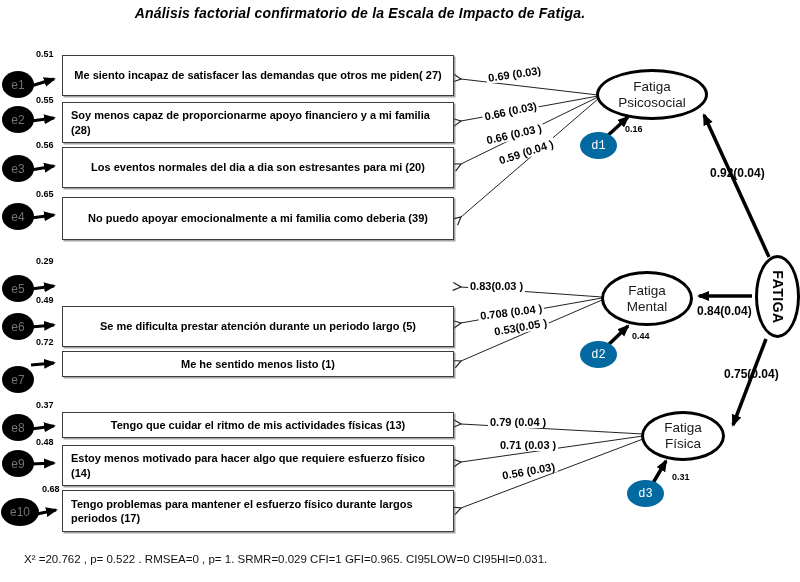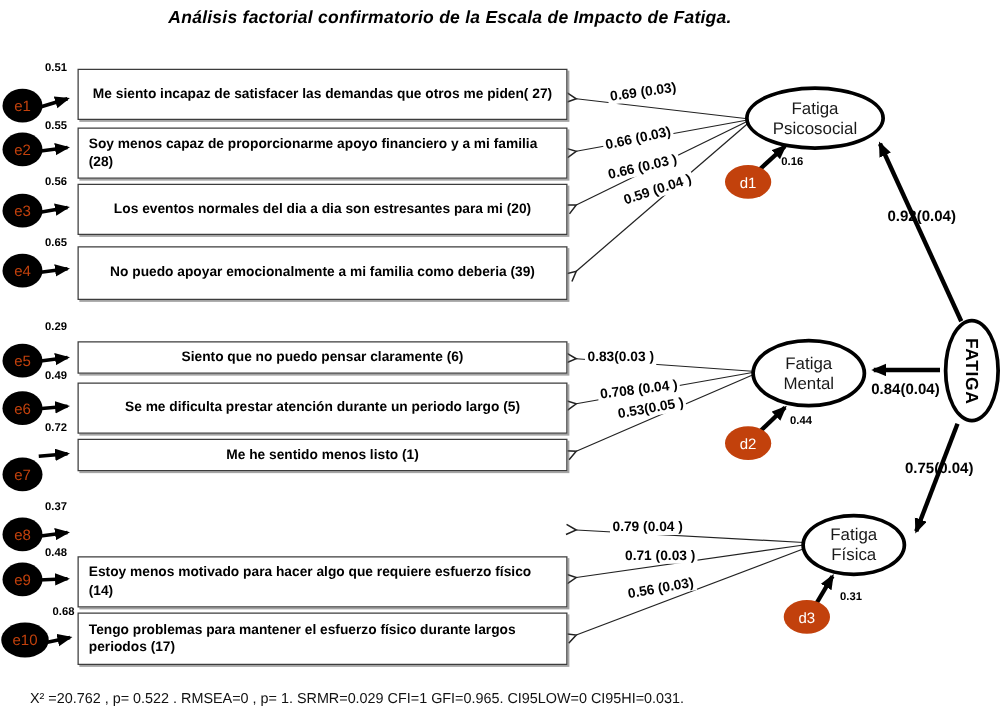--- a/index.html
+++ b/index.html
@@ -12,26 +12,26 @@
     font-size:14px;font-weight:bold;font-style:italic;letter-spacing:.2px;
   }
   svg.wires{position:absolute;left:0;top:0;width:800px;height:582px;}
   .box{
     position:absolute;left:62px;width:392px;box-sizing:border-box;
     border:1.6px solid #3c3c3c;background:#fff;box-shadow:1.5px 1.5px 0 rgba(90,90,90,.55);
     display:flex;align-items:center;justify-content:center;text-align:left;
     font-size:11px;font-weight:bold;line-height:1.3;padding:1px 8px;
   }
   .eterm{
-    position:absolute;width:32px;height:27px;background:#000;color:#c2410c;border-radius:50%;
+    position:absolute;width:32px;height:27px;background:#000;color:#737373;border-radius:50%;
     display:flex;align-items:center;justify-content:center;font-size:12px;
   }
   .dterm{
-    position:absolute;width:37px;height:27px;background:#c2410c;color:#fff;border-radius:50%;
-    display:flex;align-items:center;justify-content:center;font-size:12px;
+    position:absolute;width:37px;height:27px;background:#0369a1;color:#fff;border-radius:50%;
+    display:flex;align-items:center;justify-content:center;font-size:12px;font-family:Liberation Mono, monospace;
   }
   .val{position:absolute;font-size:9px;font-weight:bold;white-space:nowrap;}
   .loading{
     position:absolute;font-size:11px;font-weight:bold;white-space:nowrap;
     background:#fff;padding:0 2px;transform-origin:center;
   }
   .gamma{position:absolute;font-size:12px;font-weight:bold;white-space:nowrap;}
   .factor{
     position:absolute;box-sizing:border-box;border:3px solid #000;border-radius:50%;background:#fff;
     display:flex;align-items:center;justify-content:center;text-align:center;
@@ -117,35 +117,35 @@
   <div class="box" style="top:147px;height:41px">Los eventos normales del dia a dia son estresantes para mi (20)</div>
   <div class="loading" style="left:484px;top:128px;transform:rotate(-13deg)">0.66 (0.03 )</div>
 
   <div class="eterm" style="left:2px;top:203px">e4</div>
   <div class="val" style="left:36px;top:189px">0.65</div>
   <div class="box" style="top:197px;height:43px">No puedo apoyar emocionalmente a mi familia como deberia (39)</div>
   <div class="loading" style="left:496px;top:146px;transform:rotate(-18deg)">0.59 (0.04 )</div>
 
   <div class="eterm" style="left:2px;top:275px">e5</div>
   <div class="val" style="left:36px;top:256px">0.29</div>
-  <div class="box" style="top:273px;height:26px">Siento que no puedo pensar  claramente (6)</div>
   <div class="loading" style="left:468px;top:280px">0.83(0.03 )</div>
 
   <div class="eterm" style="left:2px;top:313px">e6</div>
   <div class="val" style="left:36px;top:295px">0.49</div>
   <div class="box" style="top:306px;height:41px">Se me dificulta prestar atención durante un periodo largo (5)</div>
   <div class="loading" style="left:478px;top:306px;transform:rotate(-7deg)">0.708 (0.04 )</div>
 
   <div class="eterm" style="left:2px;top:366px">e7</div>
   <div class="val" style="left:36px;top:337px">0.72</div>
   <div class="box" style="top:351px;height:26px">Me he sentido menos listo (1)</div>
   <div class="loading" style="left:492px;top:321px;transform:rotate(-10deg)">0.53(0.05 )</div>
 
   <div class="eterm" style="left:2px;top:414px">e8</div>
   <div class="val" style="left:36px;top:400px">0.37</div>
+  <div class="box" style="top:412px;height:26px">Tengo que cuidar el ritmo de mis actividades físicas (13)</div>
   <div class="loading" style="left:488px;top:416px">0.79 (0.04 )</div>
 
   <div class="eterm" style="left:2px;top:450px">e9</div>
   <div class="val" style="left:36px;top:437px">0.48</div>
   <div class="box" style="top:445px;height:41px">Estoy menos motivado para hacer algo que requiere esfuerzo físico (14)</div>
   <div class="loading" style="left:498px;top:439px">0.71 (0.03 )</div>
 
   <div class="eterm" style="left:1px;top:498px;width:38px;height:28px">e10</div>
   <div class="val" style="left:42px;top:484px">0.68</div>
   <div class="box" style="top:490px;height:42px">Tengo problemas para mantener el esfuerzo físico durante largos periodos (17)</div>

